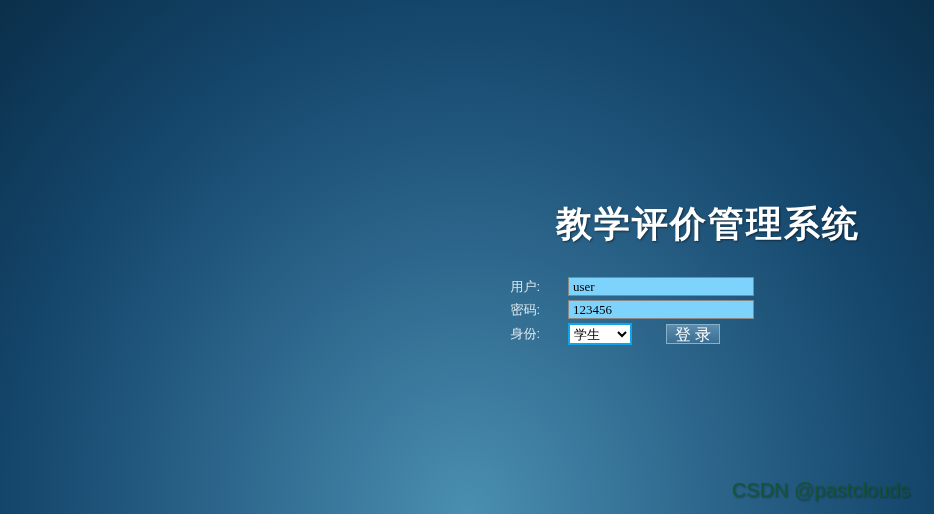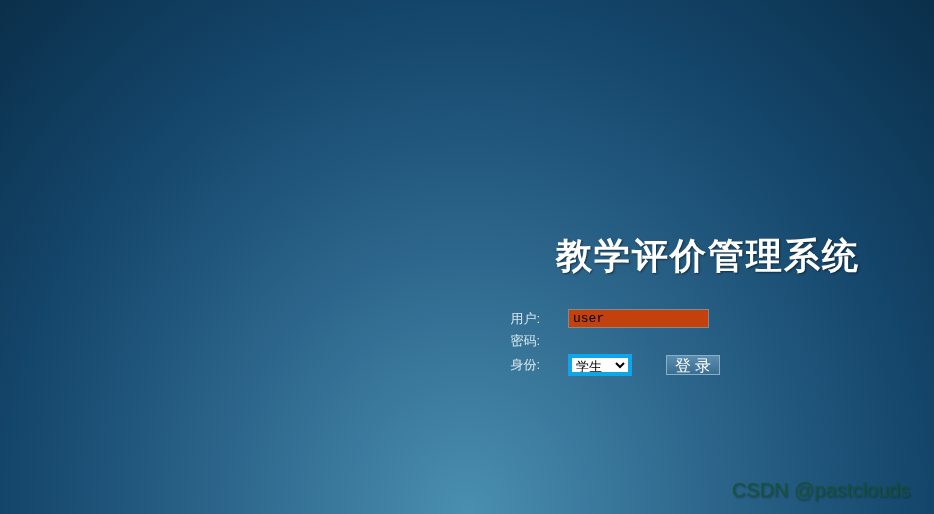--- a/index.html
+++ b/index.html
@@ -24,47 +24,46 @@
     }
     .title {
       color: #ffffff;
       font-size: 36px;
       font-weight: bold;
       letter-spacing: 2px;
       text-align: right;
       margin-bottom: 28px;
       padding-right: 40px;
       text-shadow: 1px 1px 2px rgba(0,0,0,0.5);
-      margin-top: 32px;
     }
     .form-row {
       display: flex;
       align-items: center;
       margin-bottom: 4px;
       gap: 28px;
     }
     .label {
       color: #d8e6ee;
       font-size: 13px;
       width: 40px;
       text-align: right;
     }
     .text-input {
-      width: 141px;
+      width: 186px;
       height: 19px;
       border: 1px solid #888;
-      background: #c2410c;
+      background: #7dd3fc;
       font-size: 13px;
       padding: 0 4px;
-      font-family: Liberation Mono, monospace;
+      font-family: Liberation Serif, serif;
     }
     .select-input {
       width: 64px;
       height: 22px;
-      border: 4px solid #0ea5e9;
+      border: 2px solid #0ea5e9;
       background: #ffffff;
       font-size: 13px;
       font-family: "Microsoft YaHei", Arial, sans-serif;
     }
     .login-button {
       width: 54px;
       height: 20px;
       background: linear-gradient(to bottom, #5a8db0 0%, #3a6d90 100%);
       border: 1px solid #8ab0c8;
       color: #ffffff;
@@ -92,20 +91,21 @@
 <div class="container">
   <h1 class="title">教学评价管理系统</h1>
 
   <div class="form-row">
     <span class="label">用户:</span>
     <input type="text" class="text-input" value="user" style="">
   </div>
 
   <div class="form-row">
     <span class="label">密码:</span>
+    <input type="text" class="text-input" value="123456" style="">
   </div>
 
   <div class="form-row">
     <span class="label">身份:</span>
     <select class="select-input">
       <option>学生</option>
     </select>
     <button class="login-button">登录</button>
   </div>
 </div>

